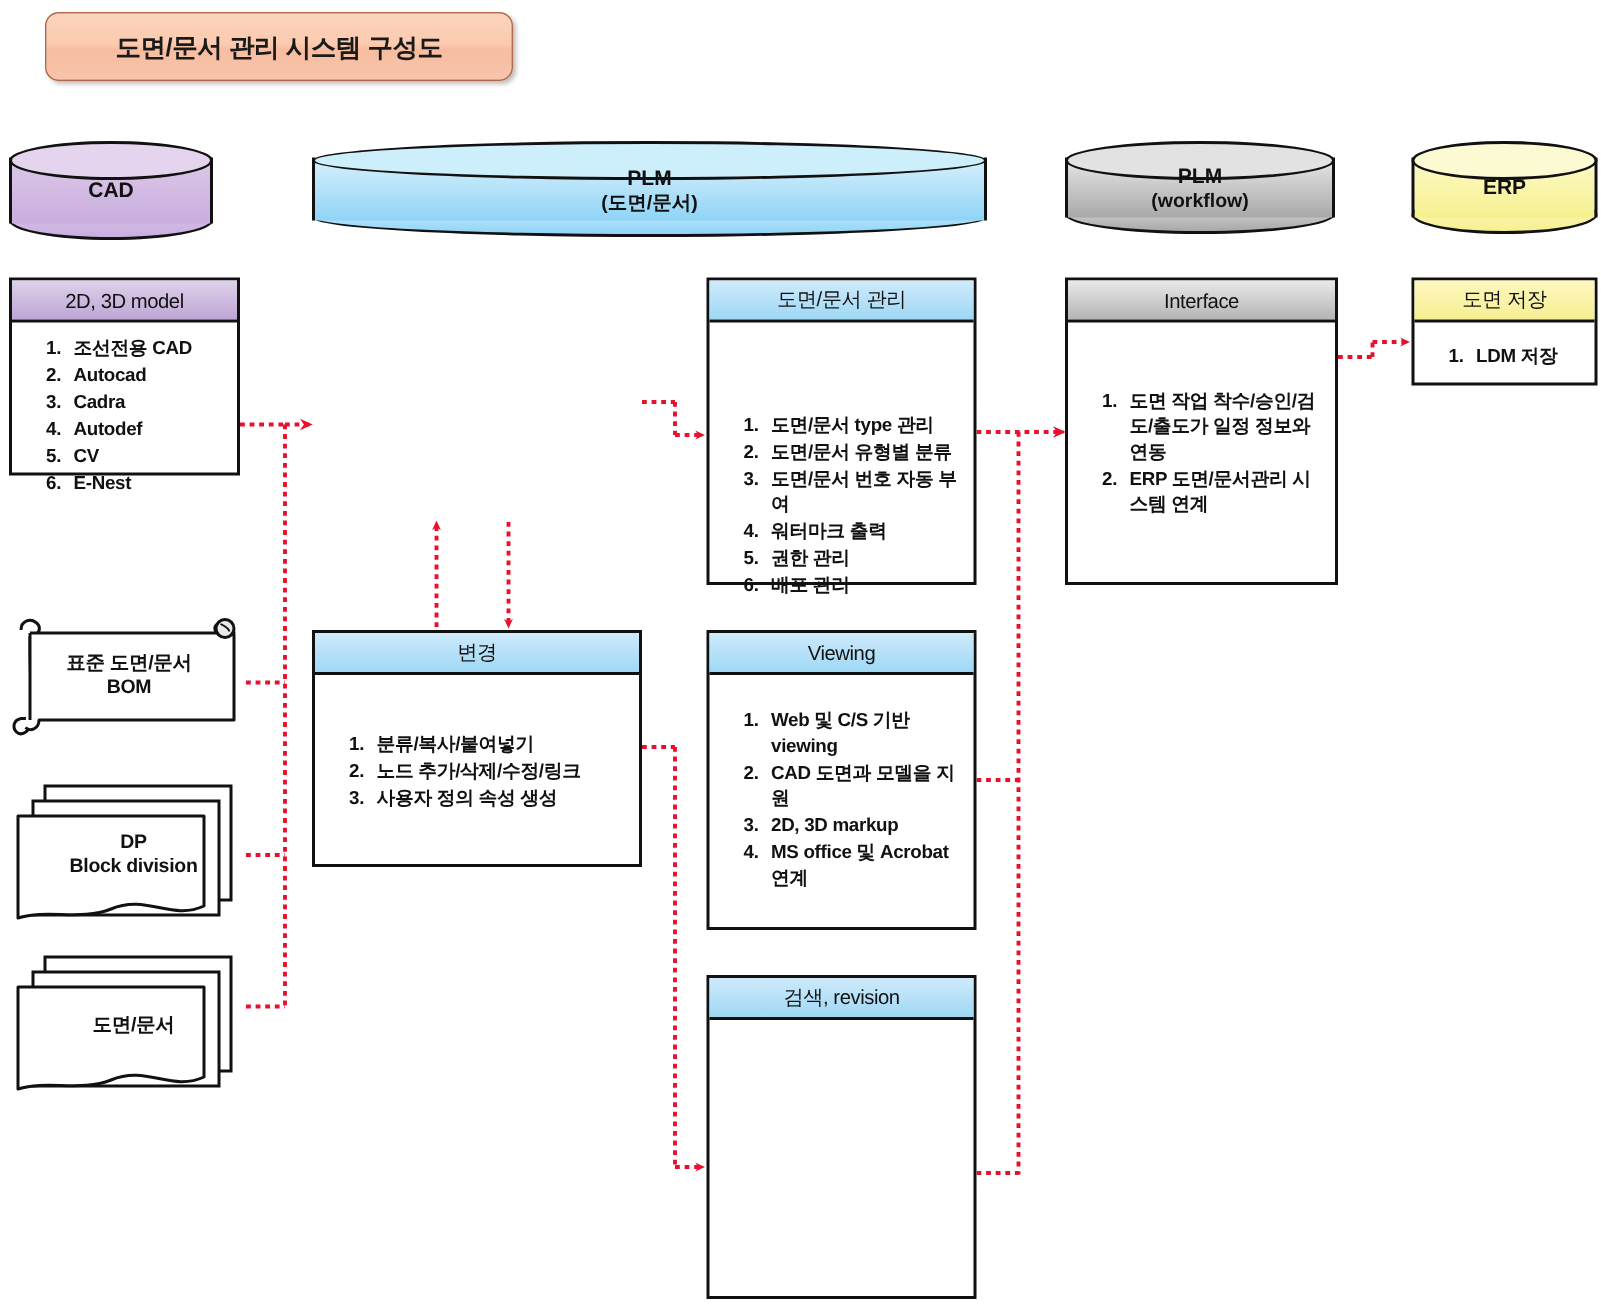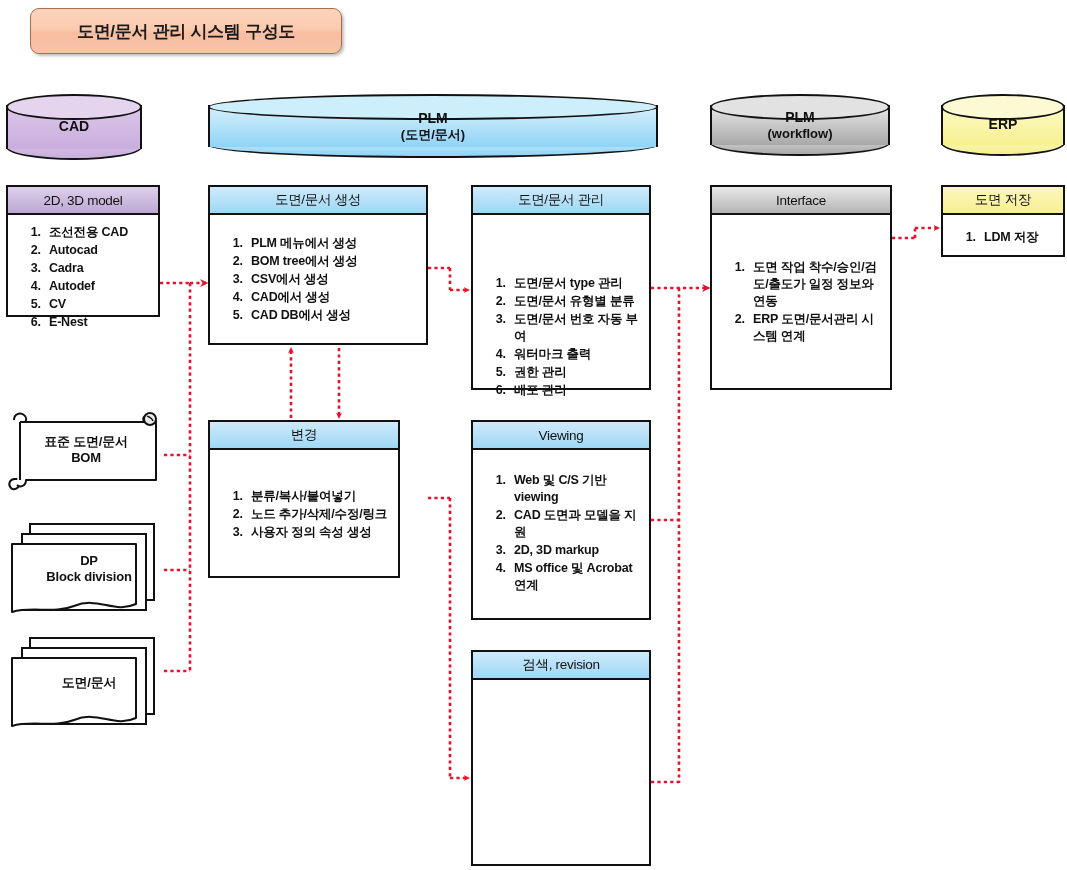--- a/index.html
+++ b/index.html
@@ -227,32 +227,20 @@
         <li>조선전용 CAD</li>
         <li>Autocad</li>
         <li>Cadra</li>
         <li>Autodef</li>
         <li>CV</li>
         <li>E-Nest</li>
       </ol>
     </div>
   </div>
 
-  <div class="panel" style="left:208px; top:185px; width:220px; height:160px;">
-    <div class="hdr hdr-blue">도면/문서 생성</div>
-    <div class="bdy" style="padding-top:20px;">
-      <ol>
-        <li>PLM 메뉴에서 생성</li>
-        <li>BOM tree에서 생성</li>
-        <li>CSV에서 생성</li>
-        <li>CAD에서 생성</li>
-        <li>CAD DB에서 생성</li>
-      </ol>
-    </div>
-  </div>
 
   <div class="panel" style="left:471px; top:185px; width:180px; height:205px;">
     <div class="hdr hdr-blue">도면/문서 관리</div>
     <div class="bdy" style="padding-top:12px;margin-top:48px;">
       <ol>
         <li>도면/문서 type 관리</li>
         <li>도면/문서 유형별 분류</li>
         <li>도면/문서 번호 자동 부여</li>
         <li>워터마크 출력</li>
         <li>권한 관리</li>
@@ -273,21 +261,21 @@
 
   <div class="panel" style="left:941px; top:185px; width:124px; height:72px;">
     <div class="hdr hdr-yellow">도면 저장</div>
     <div class="bdy" style="padding-top:14px;">
       <ol>
         <li>LDM 저장</li>
       </ol>
     </div>
   </div>
 
-  <div class="panel" style="left:208px; top:420px; width:192px; height:158px;">
+  <div class="panel" style="left:208px; top:420px; width:220px; height:158px;">
     <div class="hdr hdr-blue">변경</div>
     <div class="bdy" style="padding-top:38px;">
       <ol>
         <li>분류/복사/붙여넣기</li>
         <li>노드 추가/삭제/수정/링크</li>
         <li>사용자 정의 속성 생성</li>
       </ol>
     </div>
   </div>
 

